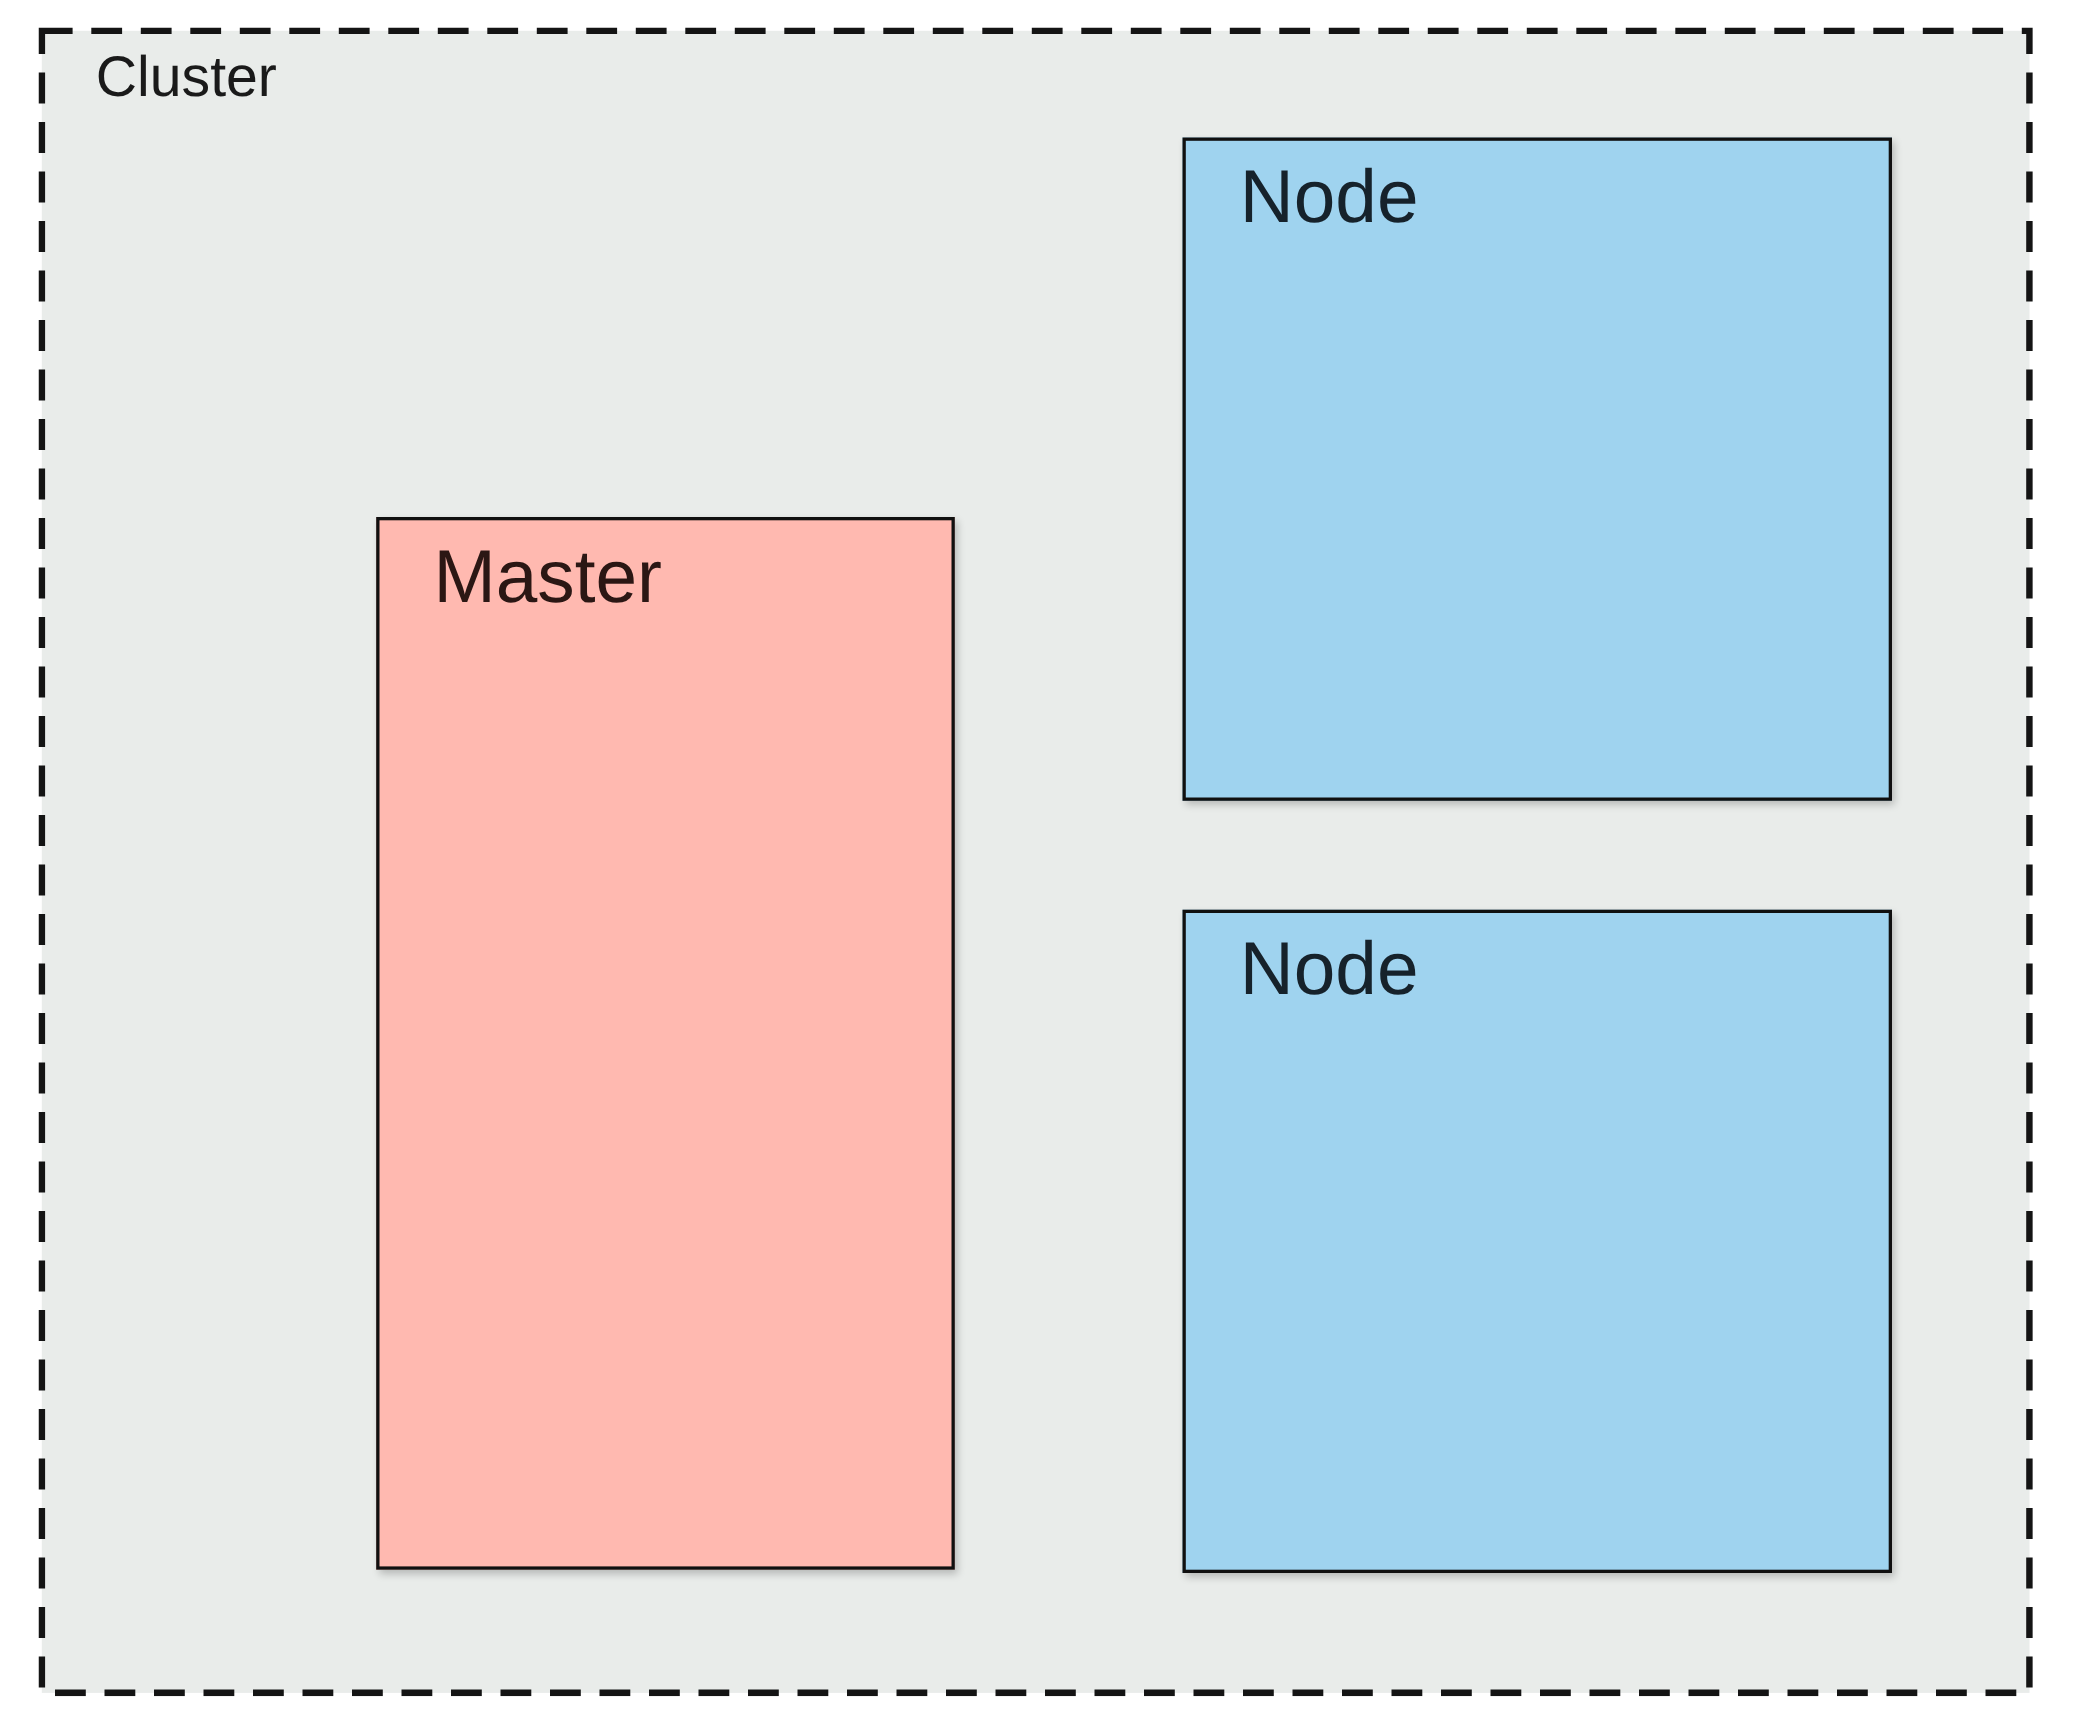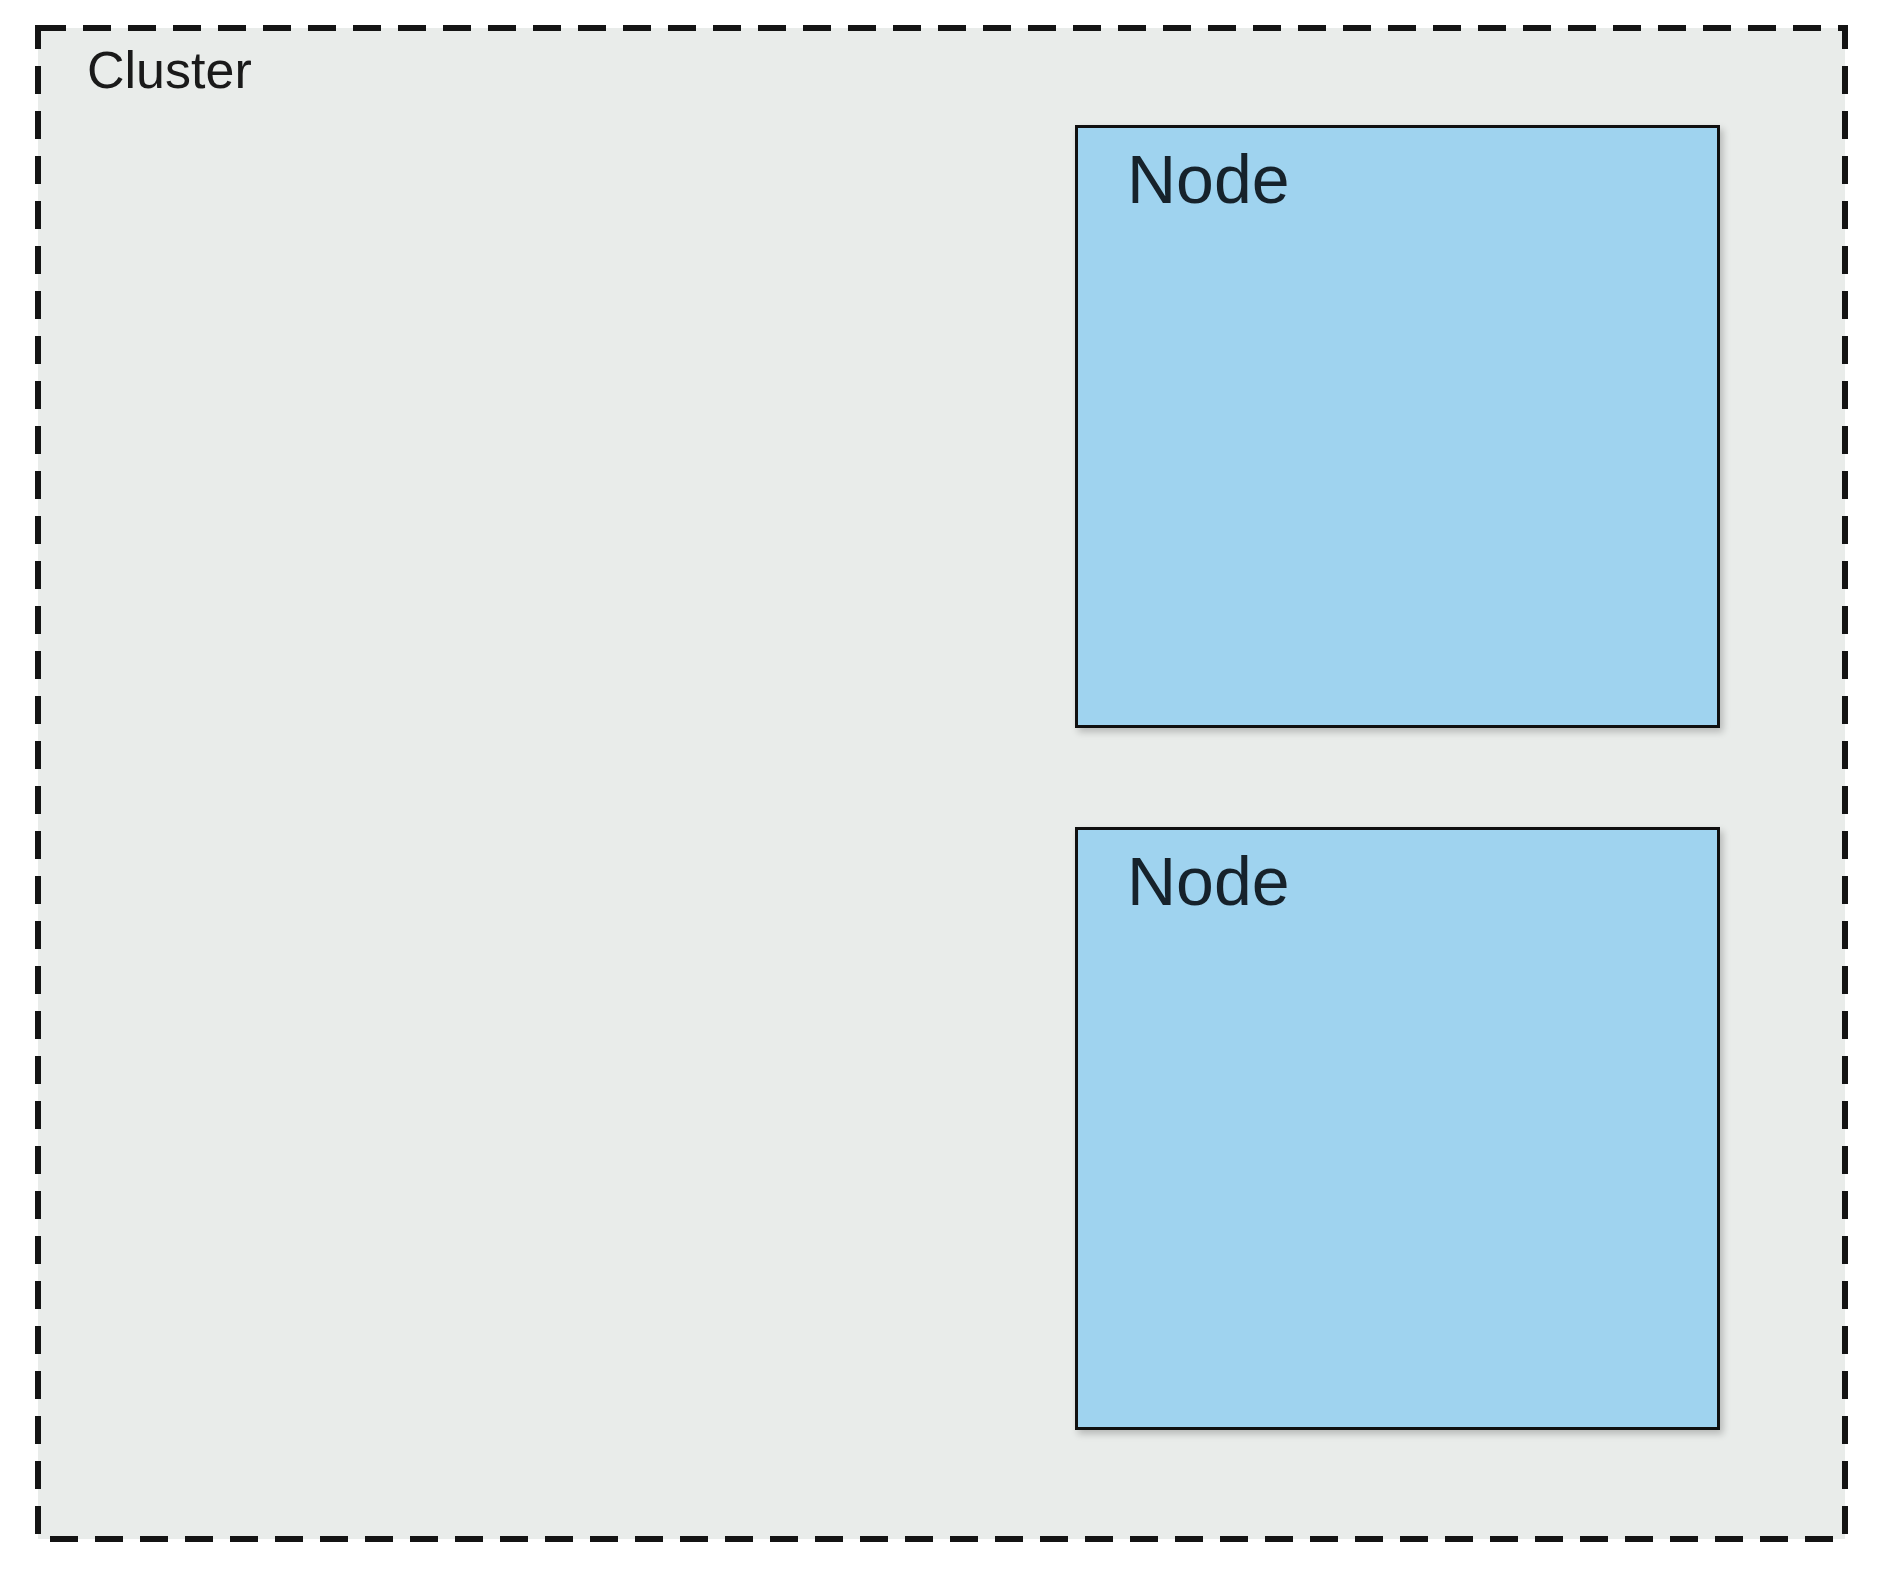--- a/index.html
+++ b/index.html
@@ -70,20 +70,23 @@
 <div class="canvas">
 
   <div class="cluster">
 
     <svg class="cluster-border-svg" viewBox="0 0 1813 1517" preserveAspectRatio="none" aria-hidden="true">
       <rect x="3" y="3" width="1807" height="1511" fill="#e9ecea" stroke="#141414" stroke-width="6" stroke-dasharray="28 17"></rect>
     </svg>
 
     <div class="cluster-label">Cluster</div>
 
+    <div class="box master-box">
+      <div class="box-label">Master</div>
+    </div>
 
     <div class="box node-box-1">
       <div class="box-label">Node</div>
     </div>
 
     <div class="box node-box-2">
       <div class="box-label">Node</div>
     </div>
 
   </div>

